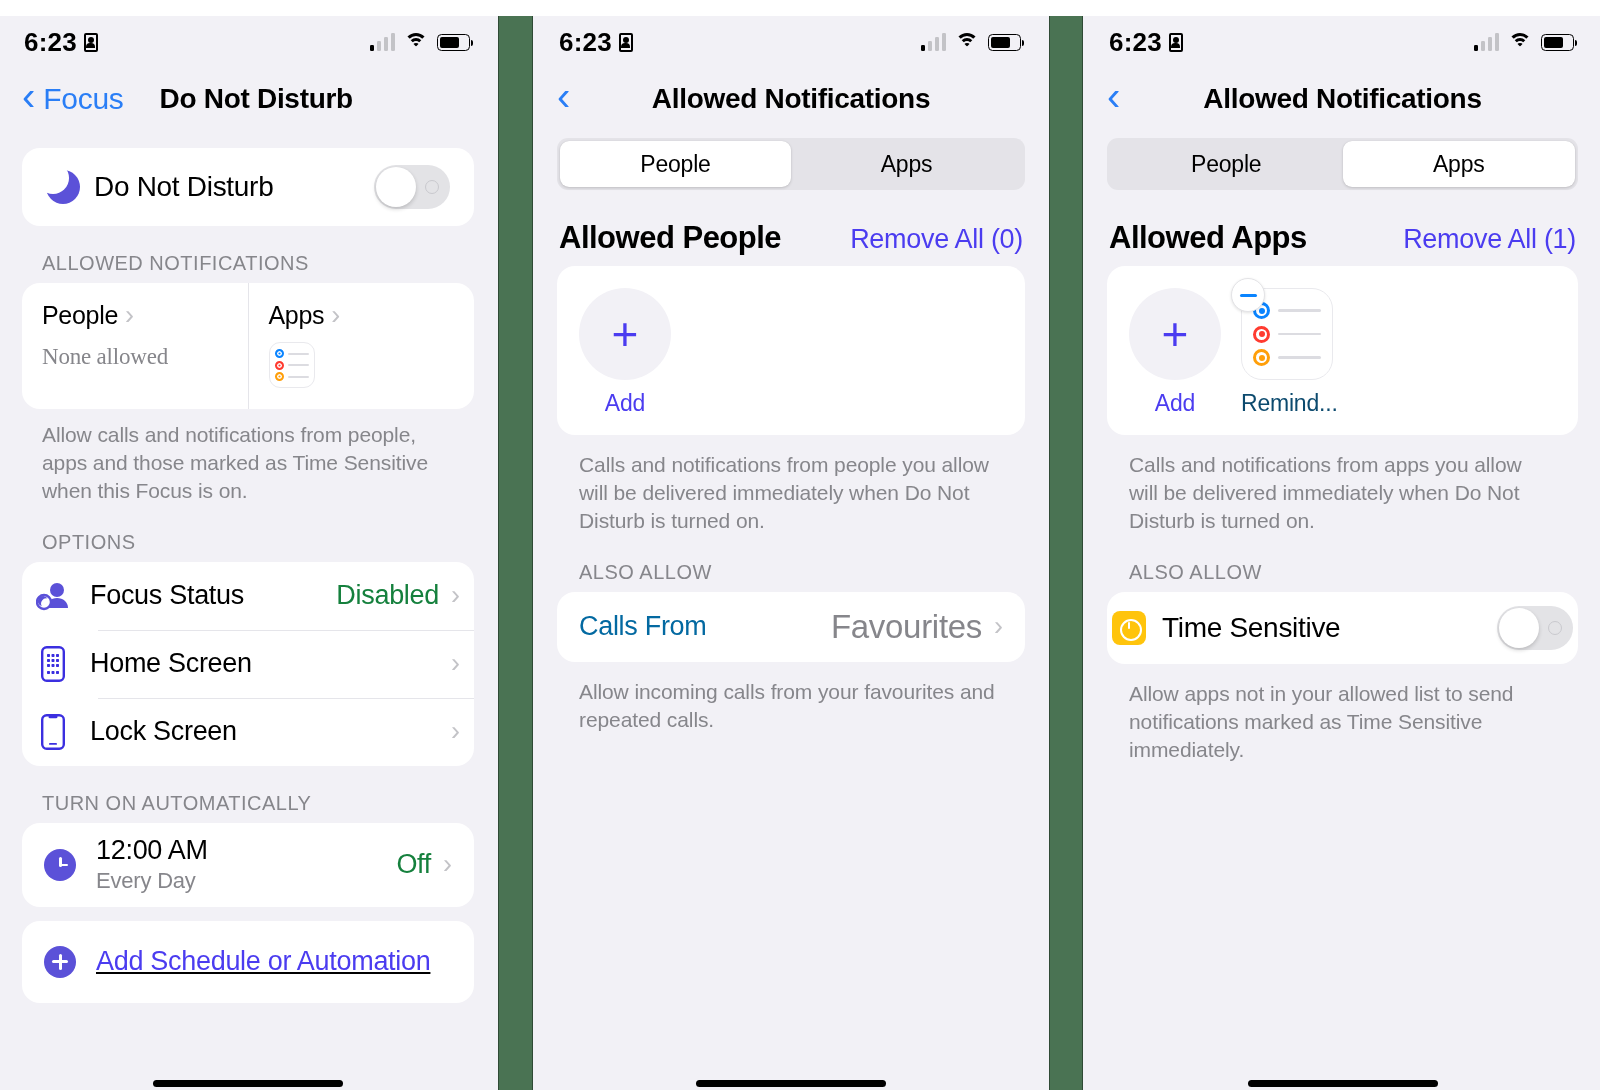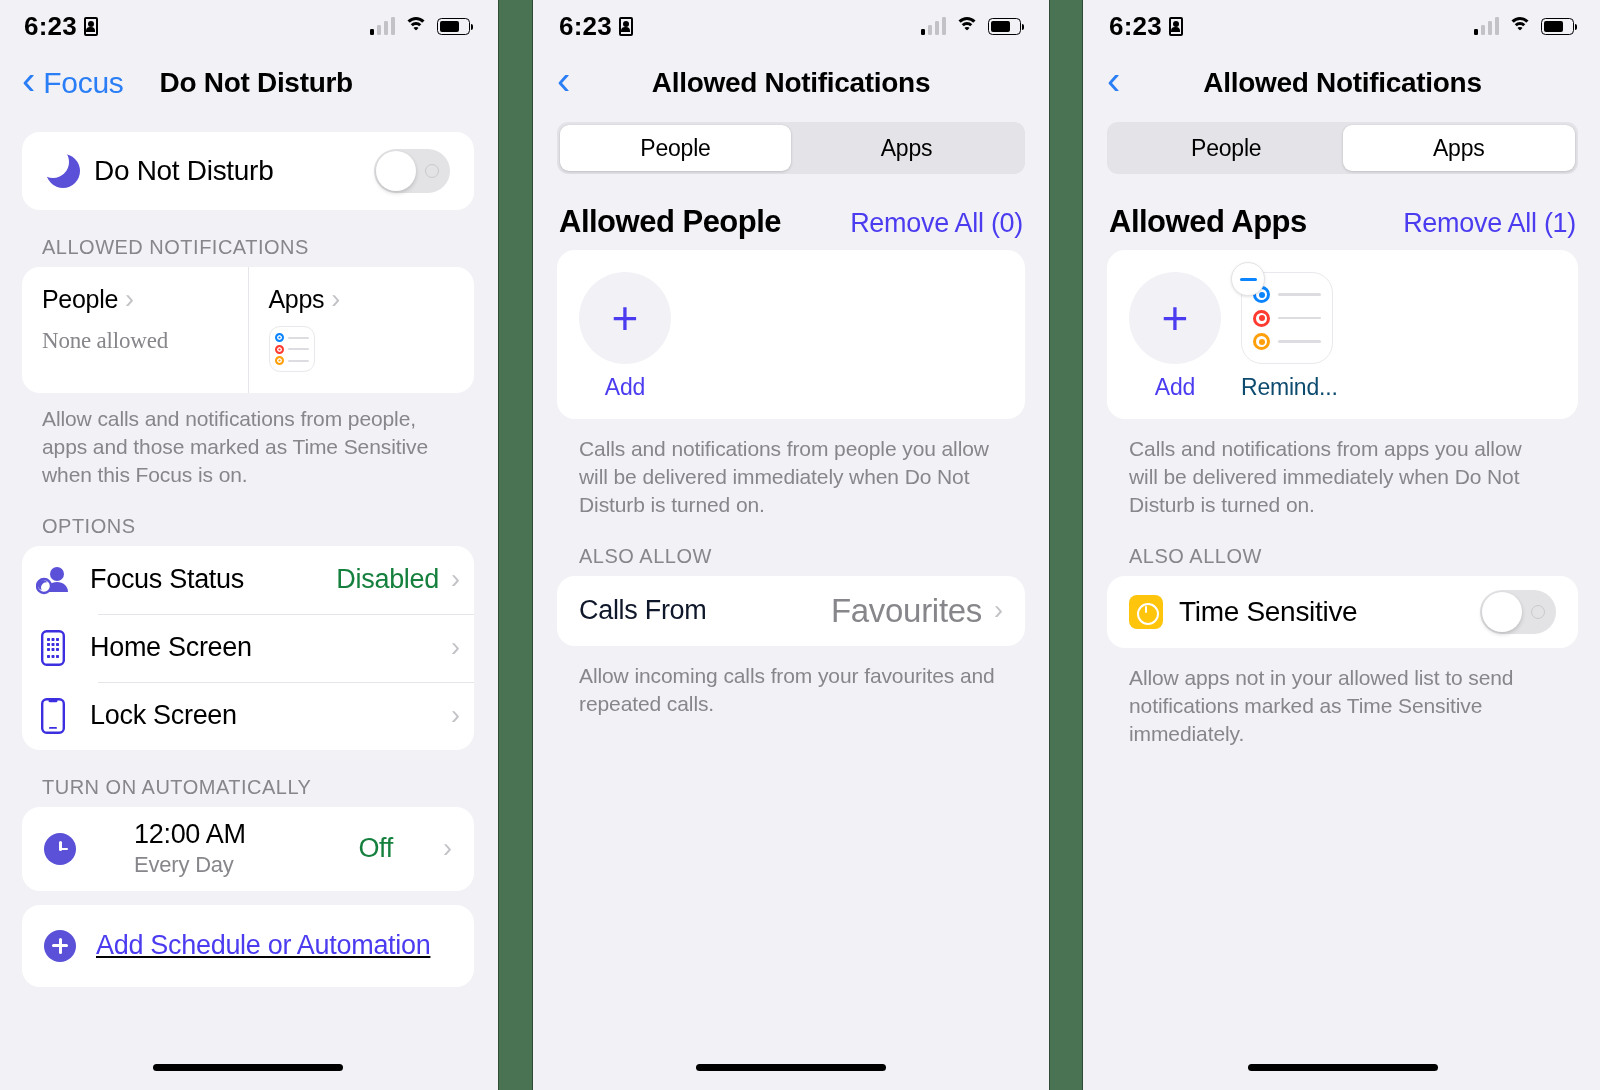--- a/index.html
+++ b/index.html
@@ -2,21 +2,21 @@
 <html><head>
 <meta charset="utf-8">
 <style>
   * { box-sizing: border-box; margin: 0; padding: 0; }
   html, body {
     width: 1600px; height: 1090px;
     background: #ffffff;
     font-family: "Liberation Sans", sans-serif;
     overflow: hidden;
   }
-  .screens { display: flex; width: 1600px; height: 956px; }
+  .screens { display: flex; width: 1600px; height: 956px; margin-top: 16px; }
 
   .phone {
     position: relative;
     height: 1090px;
     background: #f2f1f6;
     overflow: hidden;
     flex: 0 0 auto;
   }
   .phone.p1 { width: 496px; }
   .phone.p2 { width: 512px; }
@@ -196,21 +196,21 @@
     content: ""; position: absolute; left: 76px; right: 0; top: 0;
     height: 1px; background: #e5e5ea;
   }
   .row-ico { width: 34px; margin-right: 20px; flex: 0 0 auto; display: flex;
              align-items: center; justify-content: center; }
   .row-label { font-size: 27px; color: #000; flex: 1; letter-spacing: -.3px; }
   .row-value { font-size: 27px; color: #15803d; margin-right: 12px; letter-spacing: -.3px; }
 
   .svg-ico { display: block; }
 
-  .sched-row { display: flex; align-items: center; min-height: 84px; padding: 0 22px; gap: 38px; }
+  .sched-row { display: flex; align-items: center; min-height: 84px; padding: 0 22px; }
   .clock-ico {
     width: 32px; height: 32px; border-radius: 50%; background: #5b51d8;
     position: relative; margin-right: 20px; flex: 0 0 auto;
   }
   .clock-ico::before {
     content: ""; position: absolute; left: 15px; top: 8px;
     width: 2.6px; height: 10px; background: #fff; border-radius: 2px;
   }
   .clock-ico::after {
     content: ""; position: absolute; left: 15px; top: 15px;
@@ -286,24 +286,24 @@
     position: absolute; left: -10px; top: -10px; width: 34px; height: 34px;
     border-radius: 50%; background: #fff; border: 1px solid #e3e3e6;
     display: flex; align-items: center; justify-content: center;
     box-shadow: 0 1px 3px rgba(0,0,0,.12); cursor: pointer; z-index: 2;
   }
   .minus-badge i { width: 17px; height: 3px; background: #0a84ff; border-radius: 2px; display: block; }
 
   .calls-row {
     display: flex; align-items: center; min-height: 70px; padding: 0 22px;
   }
-  .calls-label { font-size: 27px; color: #0f172a; flex: 1; letter-spacing: -.3px; }
+  .calls-label { font-size: 27px; color: #0369a1; flex: 1; letter-spacing: -.3px; }
   .calls-value { font-size: 33px; color: #86868b; margin-right: 12px; letter-spacing: -.3px; }
 
-  .ts-row { display: flex; align-items: center; min-height: 72px; padding: 0 22px; }
+  .ts-row { display: flex; align-items: center; min-height: 72px; padding: 0 5px; }
   .ts-ico {
     width: 34px; height: 34px; border-radius: 8px; background: #ffc40c;
     position: relative; margin-right: 16px; flex: 0 0 auto;
   }
   .ts-ico::before {
     content: ""; position: absolute; left: 8px; top: 8px; width: 18px; height: 18px;
     border: 2.2px solid #fff; border-radius: 50%;
   }
   .ts-ico::after {
     content: ""; position: absolute; left: 16px; top: 11px; width: 2px; height: 7px;

